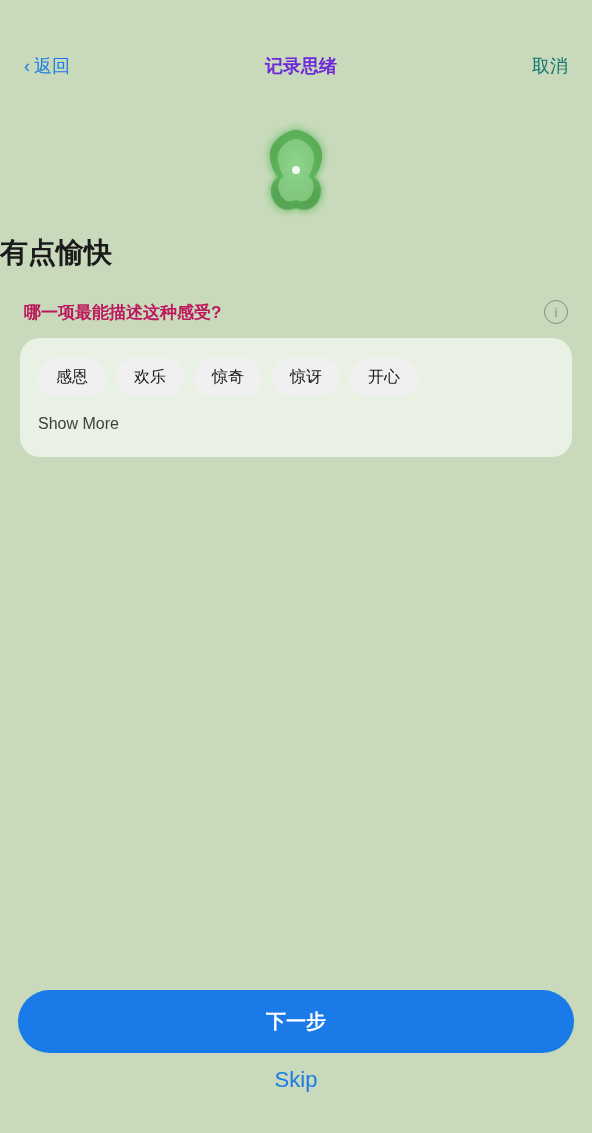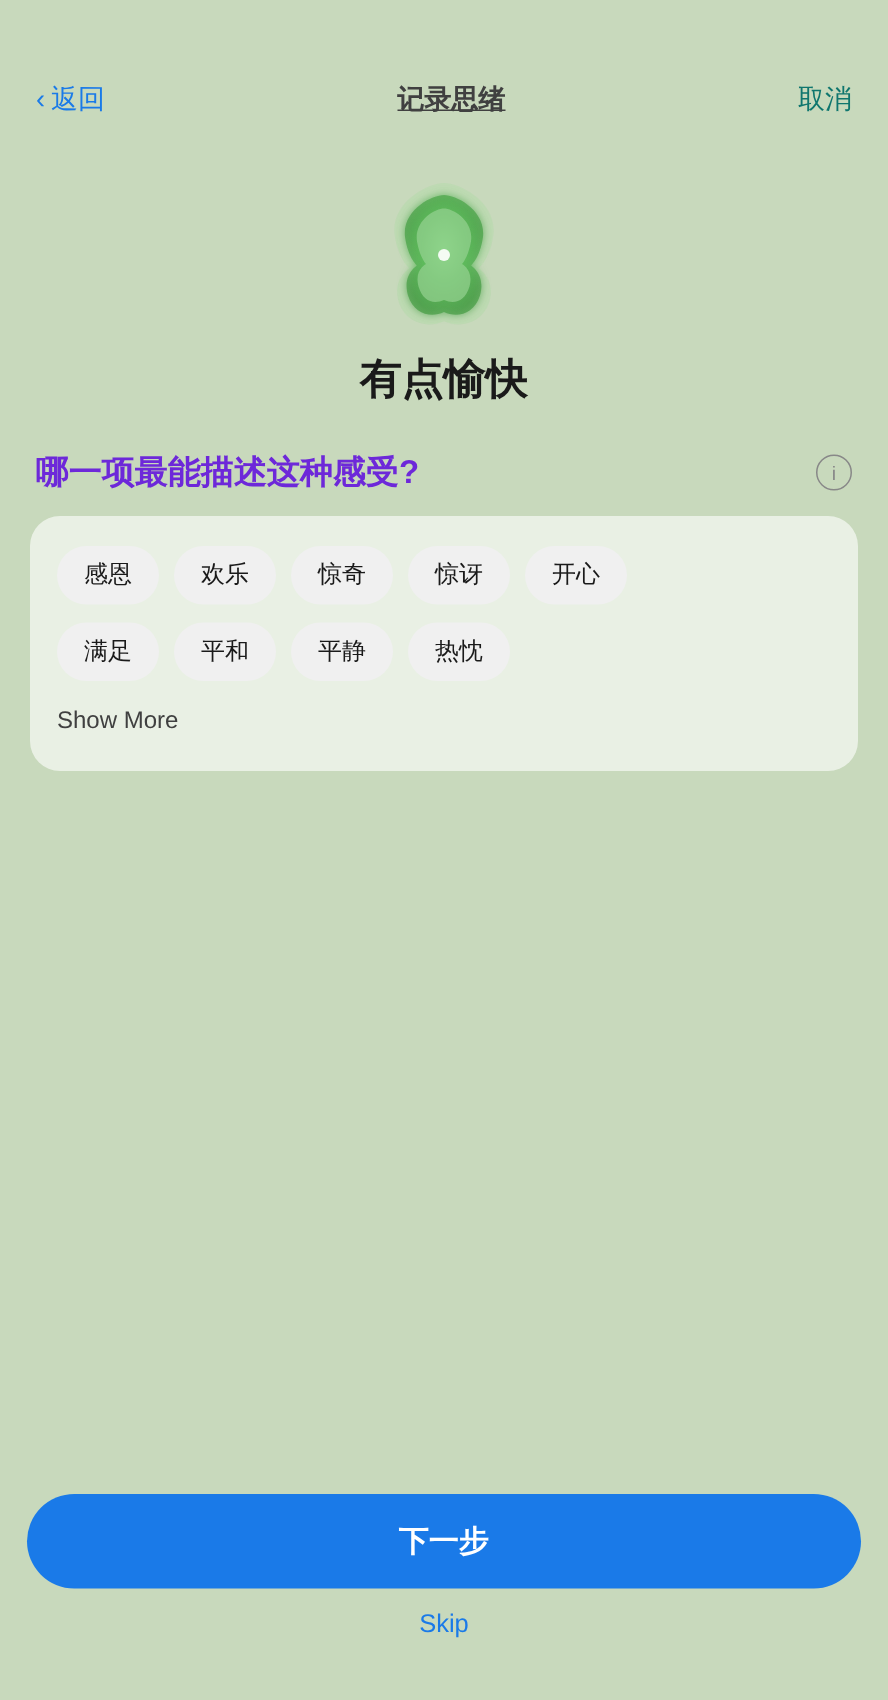--- a/index.html
+++ b/index.html
@@ -31,22 +31,21 @@
       align-items: center;
       gap: 4px;
       color: #1a7ae8;
       font-size: 18px;
       cursor: pointer;
     }
 
     .nav-title {
       font-size: 18px;
       font-weight: 600;
-      color: #404040;
-      text-decoration: underline;
+      color: #6d28d9;
     }
 
     .nav-cancel {
       color: #0f766e;
       font-size: 18px;
       cursor: pointer;
     }
 
     
     .mood-icon-area {
@@ -56,40 +55,39 @@
       margin: 20px 0 10px;
     }
 
     .flower-svg {
       width: 110px;
       height: 110px;
     }
 
     
     .mood-label {
-      text-align: center;
       font-size: 28px;
       font-weight: 700;
       color: #1a1a1a;
       margin-bottom: 28px;
     }
 
     
     .question-row {
       display: flex;
       justify-content: space-between;
       align-items: center;
       padding: 0 24px;
       margin-bottom: 14px;
     }
 
     .question-text {
-      font-size: 22px;
+      font-size: 17px;
       font-weight: 600;
-      color: #6d28d9;
+      color: #be185d;
     }
 
     .info-icon {
       width: 24px;
       height: 24px;
       border-radius: 50%;
       border: 1.5px solid #888;
       display: flex;
       align-items: center;
       justify-content: center;
@@ -163,21 +161,21 @@
       font-weight: 600;
       font-family: inherit;
       cursor: pointer;
       margin-bottom: 14px;
     }
 
     .skip-button {
       display: block;
       text-align: center;
       color: #1a7ae8;
-      font-size: 17px;
+      font-size: 22px;
       font-weight: 500;
       background: none;
       border: none;
       font-family: inherit;
       cursor: pointer;
       width: 100%;
     }
   </style>
 </head>
 <body>
@@ -223,25 +221,19 @@
 </div>
 
 <div class="chips-container">
   <div class="chips-row">
     <button class="chip">感恩</button>
     <button class="chip">欢乐</button>
     <button class="chip">惊奇</button>
     <button class="chip">惊讶</button>
     <button class="chip">开心</button>
   </div>
-  <div class="chips-row">
-    <button class="chip">满足</button>
-    <button class="chip">平和</button>
-    <button class="chip">平静</button>
-    <button class="chip">热忱</button>
-  </div>
   <button class="show-more">Show More</button>
 </div>
 
 <div class="bottom-area">
   <button class="next-button">下一步</button>
   <button class="skip-button">Skip</button>
 </div>
 
 </body></html>

